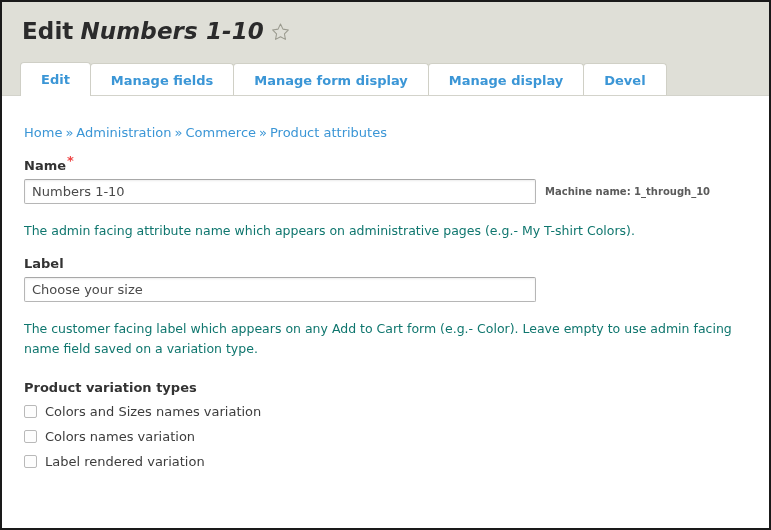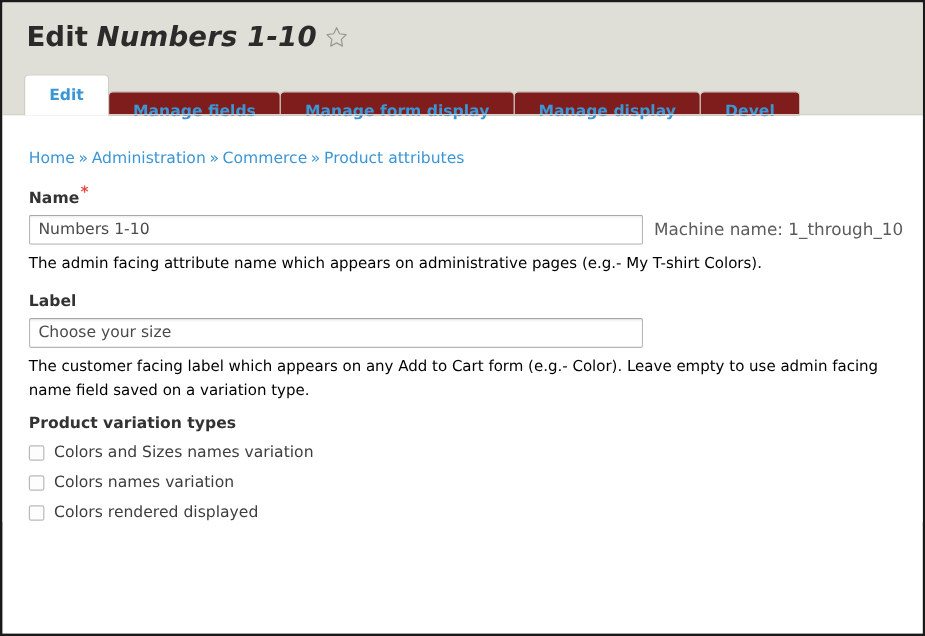--- a/index.html
+++ b/index.html
@@ -69,25 +69,25 @@
   .tabbar::after {
     content: "";
     position: absolute;
     left: 0; right: 0; bottom: 0;
     height: 1px;
     background: #d3d3cb;
   }
   .tab {
     font-size: 13px;
     color: #3b96d6;
-    background: #7f1d1d;
+    background: #ffffff;
     border: 1px solid #d0d0c6;
     border-bottom: none;
     border-radius: 4px 4px 0 0;
-    height: 20px;
+    height: 33px;
     line-height: 33px;
     padding: 0 20px;
     margin-right: -1px;
     box-sizing: border-box;
     font-weight: bold;
     white-space: nowrap;
     cursor: pointer;
     position: relative;
   }
   .tab.active {
@@ -156,30 +156,31 @@
     border-top-color: #a8a8a8;
     border-radius: 2px;
     background: #ffffff;
     box-shadow: inset 0 1px 2px rgba(0,0,0,0.08);
     outline: none;
   }
   #name-input { width: 512px; }
   #label-input { width: 512px; }
 
   .machine-name {
-    font-size: 14px;
+    font-size: 10px;
     color: #5b5b5b;
     white-space: nowrap;
+    font-weight: bold;
   }
 
   .desc {
     font-size: 12.5px;
-    color: #000000;
+    color: #0f766e;
     line-height: 1.55;
-    margin-top: 5px;
+    margin-top: 17px;
     max-width: 100%;
     white-space: normal;
   }
   .desc.nowrap-clip {
     width: 760px;
   }
 
   
   .select-wrap {
     display: inline-flex;
@@ -212,21 +213,21 @@
     border-left: 4px solid transparent;
     border-right: 4px solid transparent;
     border-top: 5px solid #555555;
   }
 
   
   .group-title {
     font-size: 13px;
     font-weight: bold;
     color: #333333;
-    margin-top: 12px;
+    margin-top: 22px;
     margin-bottom: 9px;
   }
   .check-row {
     display: flex;
     align-items: center;
     gap: 8px;
     margin-bottom: 10px;
   }
   .checkbox {
     width: 13px;
@@ -299,17 +300,17 @@
     <div class="check-row">
       <span class="checkbox"></span>
       <span class="check-label">Colors and Sizes names variation</span>
     </div>
     <div class="check-row">
       <span class="checkbox"></span>
       <span class="check-label">Colors names variation</span>
     </div>
     <div class="check-row">
       <span class="checkbox"></span>
-      <span class="check-label">Colors rendered displayed</span>
+      <span class="check-label">Label rendered variation</span>
     </div>
 
   </div>
 </div>
 
 </body></html>

